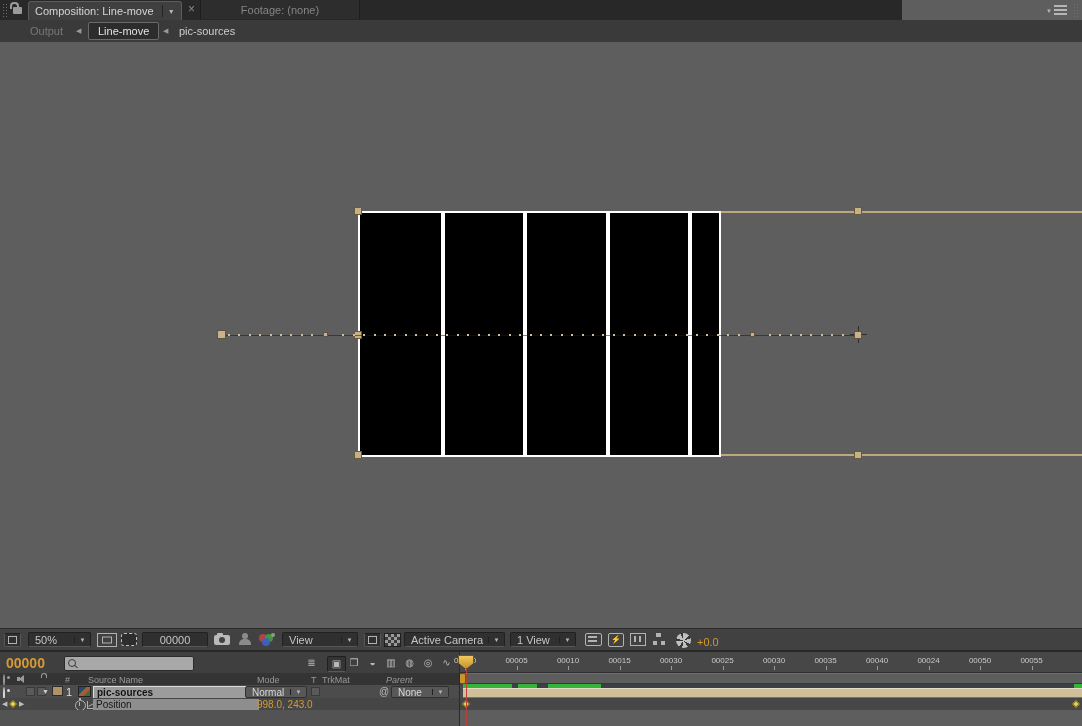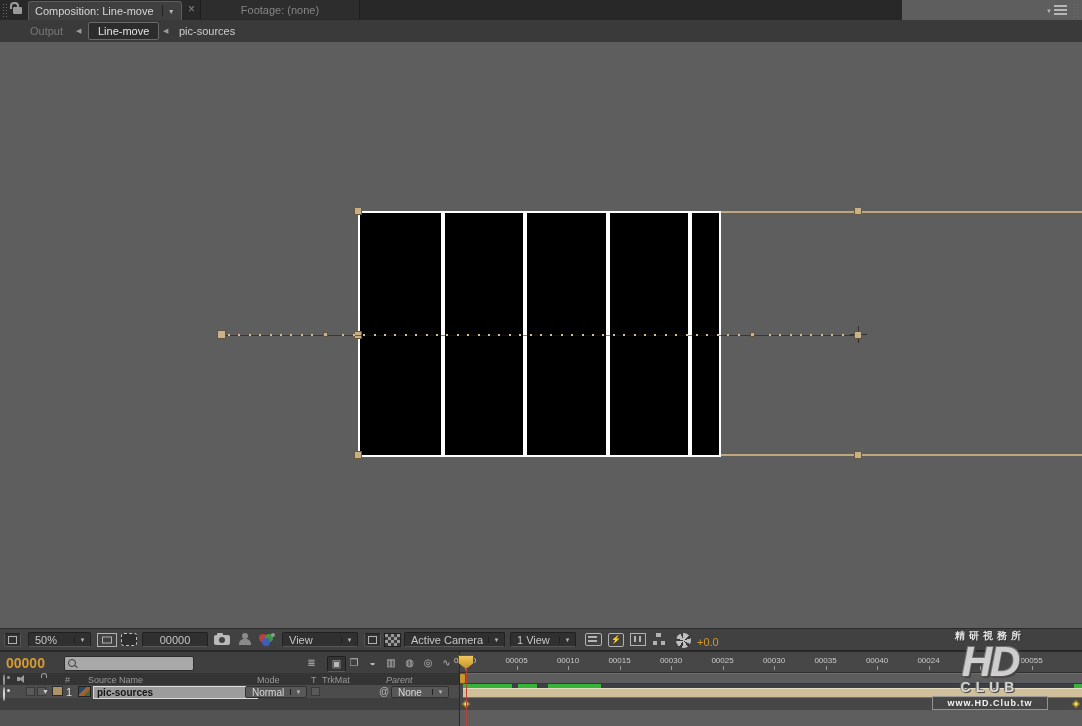--- a/index.html
+++ b/index.html
@@ -431,32 +431,35 @@
         <span class="dd-arrow">▼</span>
       </span>
       <span class="empty-box" style="left:311px;"></span>
       <span class="pickwhip">@</span>
       <span class="mini-well" style="left:391px;width:58px;">
         <span class="dd-label">None</span>
         <span class="dd-arrow">▼</span>
       </span>
     </div>
 
+    <div class="lrow" id="prop-row">
+      <span class="kf-nav-a" style="left:2px;">◀</span>
+      <span class="kf-diamond" style="left:10px;top:3px;"></span>
+      <span class="kf-nav-a" style="left:19px;">▶</span>
+      <span class="stopwatch"></span>
+      <span class="graphmini"></span>
+      <span class="chip">Position</span>
+      <span class="orange-val">998.0, 243.0</span>
+    </div>
 
     <div class="lrow" id="tl-bottom-left"></div>
     <div id="tl-bottom-right"></div>
     <div id="tl-vsep"></div>
 
     <span class="kf-diamond" style="left:463px;top:49px;"></span>
     <span class="kf-diamond" style="left:1073px;top:49px;"></span>
 
     <div id="playhead-line"></div>
     <div id="cti-head"></div>
   </div>
 
-  <div id="wm">
-    <div class="cjk">精研視務所</div>
-    <div class="hd">HD</div>
-    <div class="club">CLUB</div>
-    <div class="url">www.HD.Club.tw</div>
-  </div>
 
 </div>
 
 </body></html>

